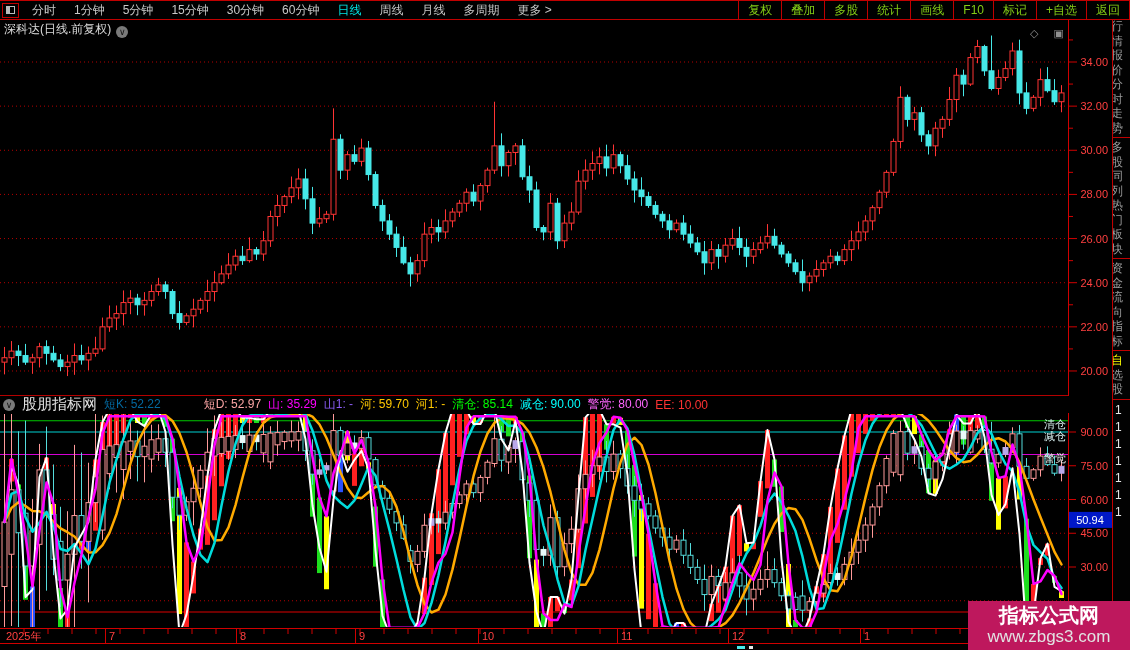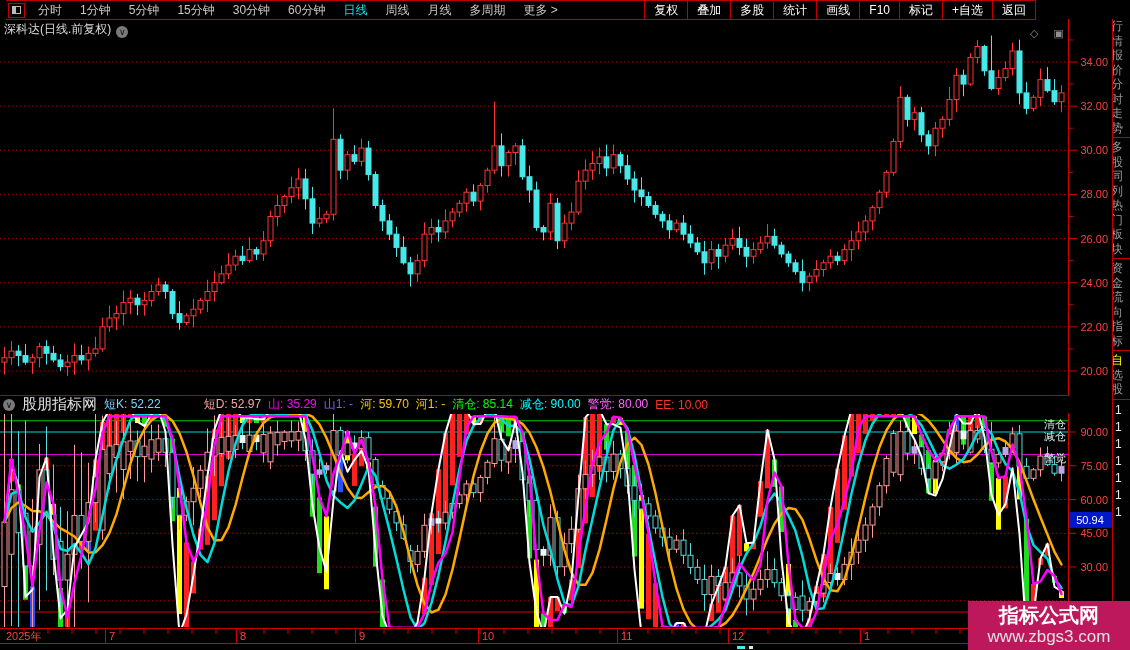--- a/index.html
+++ b/index.html
@@ -1,26 +1,26 @@
 <!DOCTYPE html>
 <html><head>
 <meta charset="utf-8">
 <style>
   html,body{margin:0;padding:0;background:#000;}
   body{font-family:"Liberation Sans",sans-serif;width:1130px;height:650px;position:relative;overflow:hidden;}
   .abs{position:absolute;}
   
-  #toolbar{left:6px;top:0;width:1030px;height:18px;background:#000;border-top:1px solid #c00000;border-bottom:1px solid #c00000;display:flex;align-items:center;z-index:30;}
+  #toolbar{left:0;top:0;width:1130px;height:18px;background:#000;border-top:1px solid #c00000;border-bottom:1px solid #c00000;display:flex;align-items:center;z-index:30;}
   #tb-left{display:flex;align-items:center;height:100%;}
   #win-icon{width:15px;height:13px;border:1px solid #c00000;margin:0 4px 0 2px;display:flex;align-items:center;justify-content:center;}
   #win-icon .pane{width:9px;height:8px;border:1px solid #bbb;border-left:4px solid #bbb;box-sizing:border-box;}
   .tb-item{color:#c8c8c8;font-size:12px;padding:0 9px;white-space:nowrap;cursor:default;}
   .tb-item.active{color:#00e5e5;}
   #tb-right{margin-left:auto;display:flex;align-items:stretch;height:100%;}
-  .tb-btn{color:#ffffff;font-size:12px;display:flex;align-items:center;padding:0 9px;border-left:1px solid #c00000;white-space:nowrap;}
+  .tb-btn{color:#84cc16;font-size:12px;display:flex;align-items:center;padding:0 9px;border-left:1px solid #c00000;white-space:nowrap;}
   .tb-btn:last-child{border-right:1px solid #c00000;}
   
   #title-row{left:4px;top:21px;display:flex;align-items:flex-end;gap:5px;z-index:20;}
   #chart-title{color:#dcdcdc;font-size:12px;}
   .chev-circle{width:12px;height:12px;border-radius:50%;background:#7a7a7a;color:#111;font-size:9px;line-height:12px;text-align:center;display:inline-block;}
   
   #mini-icons{left:1030px;top:27px;color:#909090;font-size:11px;letter-spacing:6px;z-index:20;}
   
   #ind-header{left:0;top:396px;width:1068px;height:17px;display:flex;align-items:center;gap:7px;background:#000;z-index:20;padding-left:3px;}
   #ind-site{color:#e0e0e0;font-size:15px;}
@@ -74,21 +74,21 @@
 <div id="title-row" class="abs">
   <span id="chart-title">深科达(日线.前复权)</span>
   <span class="chev-circle">∨</span>
 </div>
 
 <div id="mini-icons" class="abs">◇ ▣</div>
 
 <div id="ind-header" class="abs">
   <span class="chev-circle">∨</span>
   <span id="ind-site">股朋指标网</span>
-<span class="ind-pair" style="color: #7dd3fc;">短K: 52.22</span>
+<span class="ind-pair" style="color: #0369a1;">短K: 52.22</span>
     <span class="ind-pair" style="color: #fca5a5; margin-left: 36px;">短D: 52.97</span>
     <span class="ind-pair" style="color: rgb(255, 0, 255);">山: 35.29</span>
     <span class="ind-pair" style="color: #8b5cf6;">山1: -</span>
     <span class="ind-pair" style="color: rgb(255, 200, 0);">河: 59.70</span>
     <span class="ind-pair" style="color: rgb(255, 200, 0);">河1: -</span>
     <span class="ind-pair" style="color: rgb(0, 255, 0);">清仓: 85.14</span>
     <span class="ind-pair" style="color: rgb(0, 255, 255);">减仓: 90.00</span>
     <span class="ind-pair" style="color: rgb(255, 102, 255);">警觉: 80.00</span>
     <span class="ind-pair" style="color: rgb(255, 50, 50);">EE: 10.00</span>
   </div>

